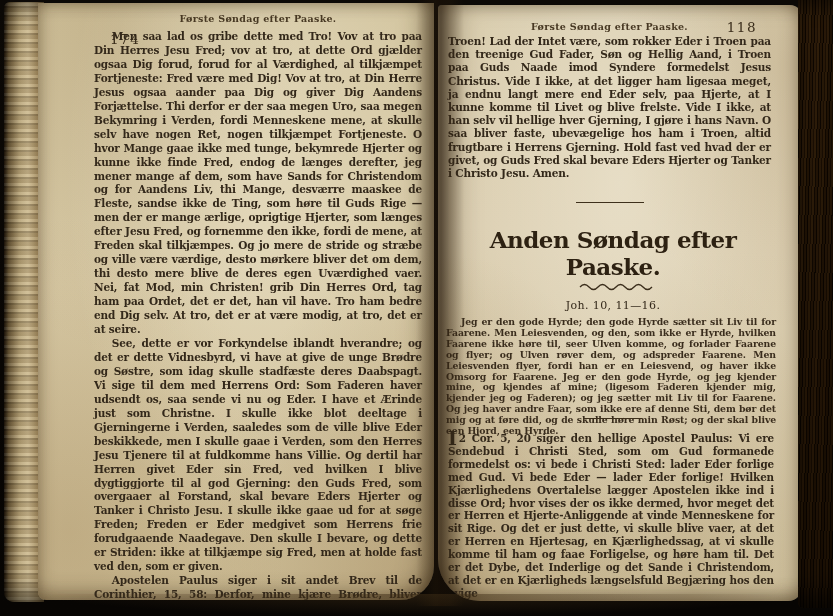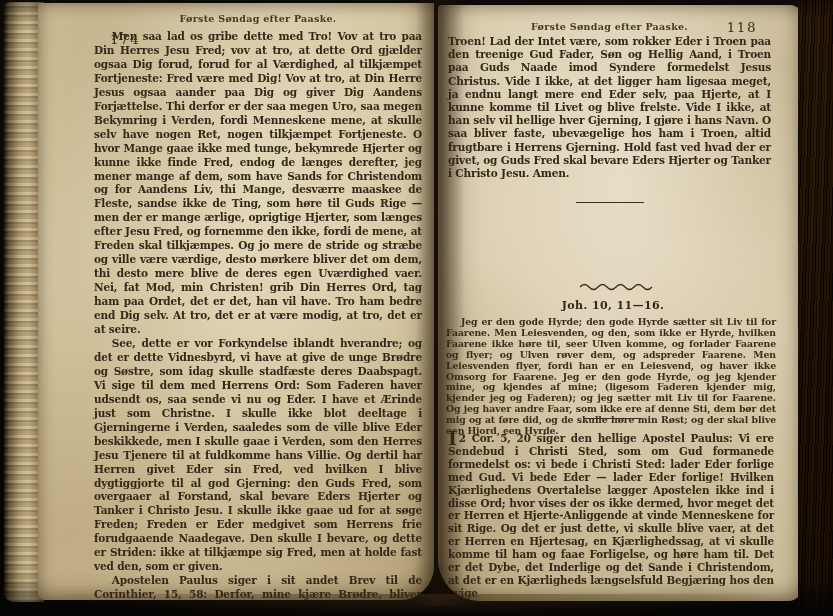--- a/index.html
+++ b/index.html
@@ -89,21 +89,21 @@
   .rule1{top:197px;left:138px;width:68px;}
   .rule2{top:413px;left:146px;width:58px;}
   .section-heading{
     position:absolute;left:6px;top:221px;width:338px;margin:0;
     text-align:center;font-size:23px;font-weight:bold;letter-spacing:-.5px;
     color:#2d2112;
   }
   .squiggle{position:absolute;left:140px;top:277px;}
   .pericope{
     position:absolute;left:6px;top:294px;width:338px;text-align:center;
-    font-size:11px;font-weight:bold;letter-spacing:.4px;color:#33281a;
+    font-size:11px;font-weight:normal;letter-spacing:.4px;color:#33281a;
   }
   .gospel{
     position:absolute;left:8px;top:312px;width:330px;margin:0;
     font-size:9.3px;line-height:10.9px;font-weight:bold;text-align:justify;
     letter-spacing:-.1px;color:#3a2d1d;text-indent:1.6em;
   }
   .sermon{
     position:absolute;left:10px;top:427px;width:326px;margin:0;
     font-size:10.4px;line-height:12.9px;font-weight:bold;text-align:justify;
     letter-spacing:-.15px;color:#33281a;
@@ -134,20 +134,21 @@
       <span class="runhead">Første Søndag efter Paaske.</span>
       <span class="pagenum" style="right:14px;">118</span>
     </div>
 
     <div class="body body-right">
       <p class="cont">Troen! Lad der Intet være, som rokker Eder i Troen paa den treenige Gud Fader, Søn og Hellig Aand, i Troen paa Guds Naade imod Syndere formedelst Jesus Christus. Vide I ikke, at det ligger ham ligesaa meget, ja endnu langt mere end Eder selv, paa Hjerte, at I kunne komme til Livet og blive frelste. Vide I ikke, at han selv vil hellige hver Gjerning, I gjøre i hans Navn. O saa bliver faste, ubevægelige hos ham i Troen, altid frugtbare i Herrens Gjerning. Hold fast ved hvad der er givet, og Guds Fred skal bevare Eders Hjerter og Tanker i Christo Jesu. Amen.</p>
     </div>
 
     <div class="rule rule1"></div>
 
+    <h2 class="section-heading">Anden Søndag efter Paaske.</h2>
 
     <svg class="squiggle" width="78" height="10" viewBox="0 0 78 10">
       <path d="M2 5 q4.5 -5 9 0 t9 0 t9 0 t9 0 t9 0 t9 0 t9 0 t9 0" fill="none" stroke="#3a2d1b" stroke-width="1.3"></path>
     </svg>
 
     <div class="pericope">Joh. 10, 11—16.</div>
 
     <p class="gospel">Jeg er den gode Hyrde; den gode Hyrde sætter sit Liv til for Faarene. Men Leiesvenden, og den, som ikke er Hyrde, hvilken Faarene ikke høre til, seer Ulven komme, og forlader Faarene og flyer; og Ulven røver dem, og adspreder Faarene. Men Leiesvenden flyer, fordi han er en Leiesvend, og haver ikke Omsorg for Faarene. Jeg er den gode Hyrde, og jeg kjender mine, og kjendes af mine; (ligesom Faderen kjender mig, kjender jeg og Faderen); og jeg sætter mit Liv til for Faarene. Og jeg haver andre Faar, som ikke ere af denne Sti, dem bør det mig og at føre did, og de skulle høre min Røst; og der skal blive een Hjord, een Hyrde.</p>
 
     <div class="rule rule2"></div>

